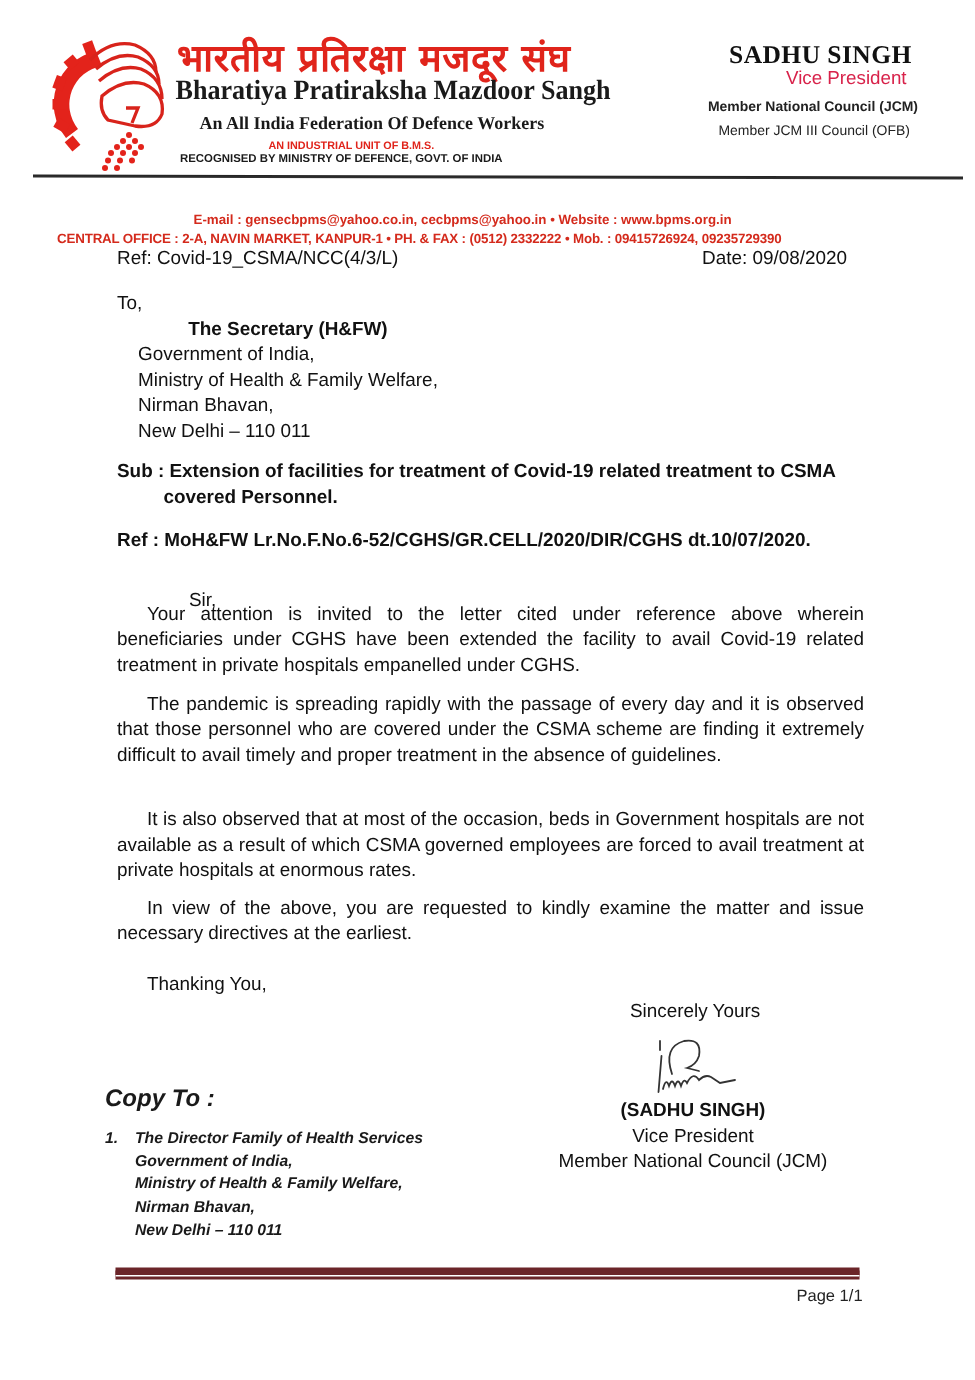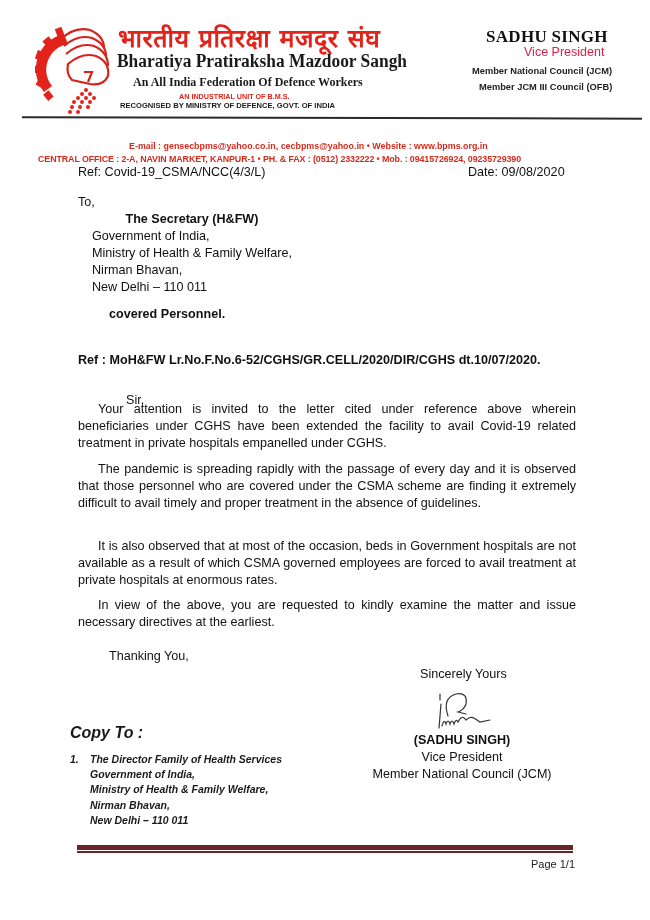--- a/index.html
+++ b/index.html
@@ -12,21 +12,21 @@
   .logo { left: 34px; top: 20px; width: 84px; height: 96px; }
   .hindi { left: 118px; top: 20px; font-size: 25px; font-weight: bold; color: #e0241b; font-family: "DejaVu Serif", serif; letter-spacing: 0.5px; white-space: nowrap; }
   .org-name { left: 117px; top: 51px; font-size: 18.5px; font-weight: bold; color: #1a1a1a; font-family: "Liberation Serif", "DejaVu Serif", serif; white-space: nowrap; transform: scaleX(0.94); transform-origin: left; }
   .fed { left: 133px; top: 75px; font-size: 12px; font-weight: bold; color: #1a1a1a; font-family: "Liberation Serif", serif; white-space: nowrap; }
   .unit { left: 179px; top: 92px; font-size: 7.2px; font-weight: bold; color: #e0241b; white-space: nowrap; }
   .recog { left: 120px; top: 101px; font-size: 7.6px; font-weight: bold; color: #1a1a1a; white-space: nowrap; }
 
   .sig-name { left: 486px; top: 27px; font-size: 17px; font-weight: bold; color: #111; font-family: "Liberation Serif", serif; white-space: nowrap; letter-spacing: 0.3px; }
   .sig-title { left: 524px; top: 45px; font-size: 12.5px; color: #d8224a; white-space: nowrap; }
   .sig-m1 { left: 472px; top: 66px; font-size: 9.3px; font-weight: bold; color: #222; white-space: nowrap; }
-  .sig-m2 { left: 479px; top: 82px; font-size: 9.3px; font-weight: bold; color: #222; white-space: nowrap; }
+  .sig-m2 { left: 479px; top: 82px; font-size: 9.3px; font-weight: normal; color: #222; white-space: nowrap; }
 
   .rule-top { left: 22px; top: 117px; width: 620px; height: 2px; background: linear-gradient(#222, #333); transform: rotate(0.12deg); }
   .central { left: 38px; top: 126px; font-size: 8.9px; font-weight: bold; color: #d42a1c; white-space: nowrap; letter-spacing: -0.1px; margin-top: 28px; }
   .email { left: 129px; top: 141px; font-size: 8.9px; font-weight: bold; color: #d42a1c; white-space: nowrap; }
 
   
   .ref { left: 78px; top: 164px; }
   .date { left: 468px; top: 164px; }
   .to { left: 78px; top: 194px; }
   .addr { left: 92px; top: 211px; }
@@ -35,21 +35,21 @@
   .sub { left: 78px; top: 306px; width: 500px; font-weight: bold; }
   .sub .indent { padding-left: 31px; }
   .ref2 { left: 78px; top: 352px; font-weight: bold; white-space: nowrap; }
   .sir { left: 78px; top: 392px; margin-left: 48px; }
   .para { left: 78px; width: 498px; text-align: justify; }
   .para p { margin: 0; text-indent: 20px; }
   .p1 { top: 401px; }
   .p2 { top: 461px; }
   .p3 { top: 538px; }
   .p4 { top: 597px; }
-  .thanks { left: 98px; top: 648px; margin-left: 11px; }
+  .thanks { left: 98px; top: 648px; }
   .sincerely { left: 420px; top: 666px; }
   .signature { left: 430px; top: 688px; width: 80px; height: 48px; }
   .closing { left: 372px; top: 732px; width: 180px; text-align: center; }
 
   .copyto-h { left: 70px; top: 724px; font-size: 16px; font-weight: bold; font-style: italic; }
   .copy-list { left: 70px; top: 752px; font-size: 10.5px; font-weight: bold; font-style: italic; line-height: 15.2px; }
   .copy-list .num { display: inline-block; width: 20px; }
   .copy-list .line { padding-left: 20px; }
 
   .rule-bottom { left: 77px; top: 845px; width: 496px; height: 5px; background: #6b2529; border-bottom: 1px solid #ffffff; box-shadow: 0 2px 0 #6b2529; }
@@ -116,20 +116,21 @@
 <div class="abs date body-text">Date: 09/08/2020</div>
 <div class="abs to body-text">To,</div>
 <div class="abs addr body-text">
   <div class="bold">The Secretary (H&amp;FW)</div>
   <div>Government of India,</div>
   <div>Ministry of Health &amp; Family Welfare,</div>
   <div>Nirman Bhavan,</div>
   <div>New Delhi – 110 011</div>
 </div>
 <div class="abs sub body-text">
+  <div>Sub : Extension of facilities for treatment of Covid-19 related treatment to CSMA</div>
   <div class="indent">covered Personnel.</div>
 </div>
 <div class="abs ref2 body-text">Ref : MoH&amp;FW Lr.No.F.No.6-52/CGHS/GR.CELL/2020/DIR/CGHS dt.10/07/2020.</div>
 <div class="abs sir body-text">Sir,</div>
 
 <div class="abs para p1 body-text">
     <p>Your attention is invited to the letter cited under reference above wherein beneficiaries under CGHS have been extended the facility to avail Covid-19 related treatment in private hospitals empanelled under CGHS.</p>
   </div>
 <div class="abs para p2 body-text">
     <p>The pandemic is spreading rapidly with the passage of every day and it is observed that those personnel who are covered under the CSMA scheme are finding it extremely difficult to avail timely and proper treatment in the absence of guidelines.</p>

